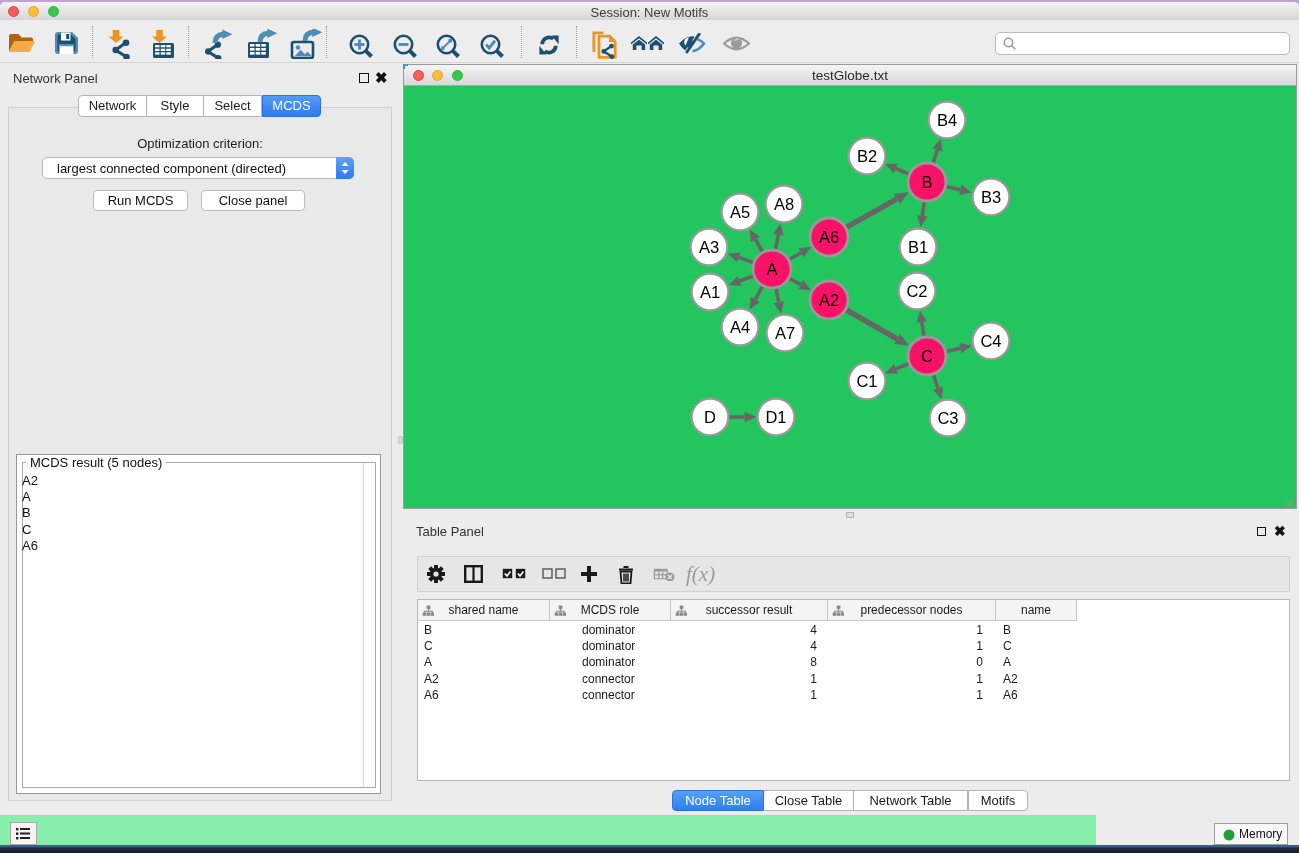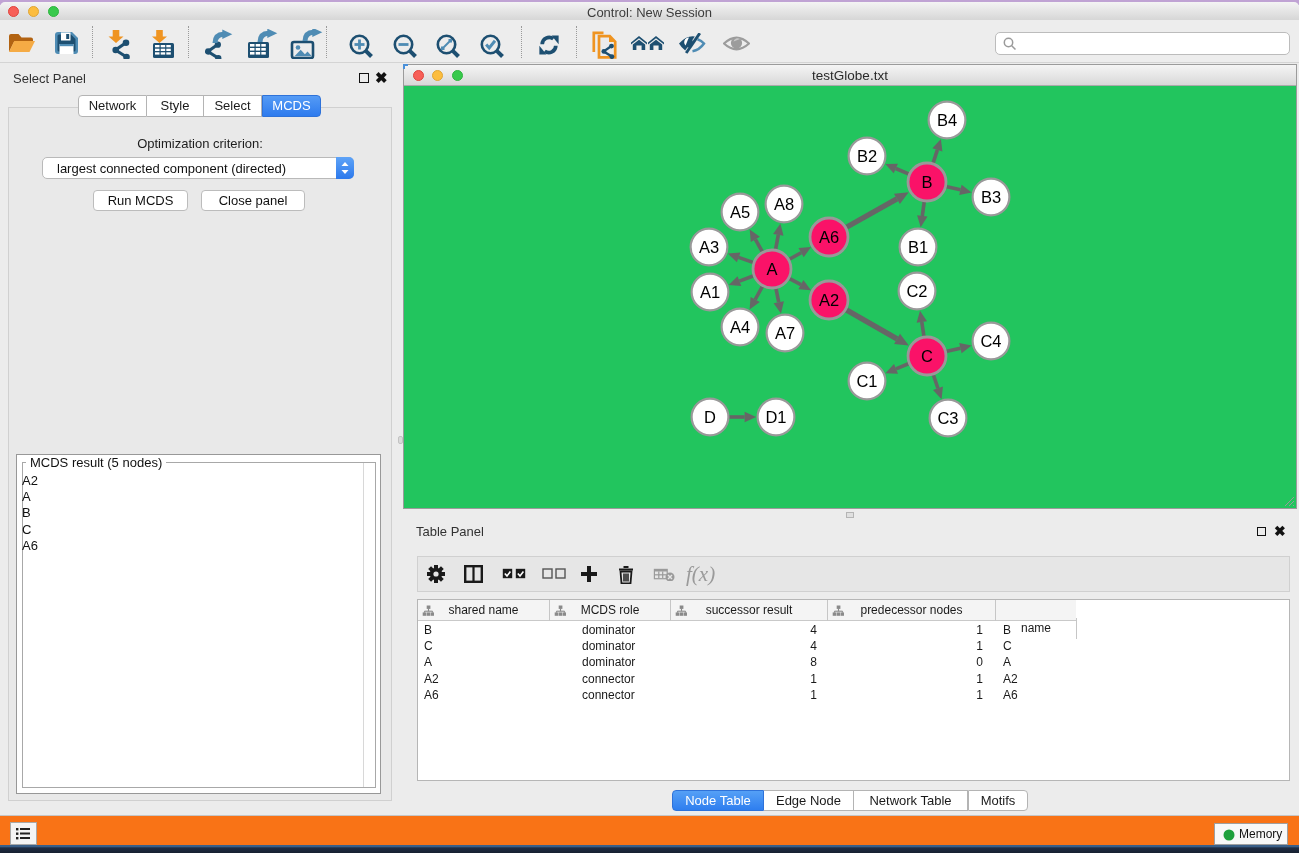--- a/index.html
+++ b/index.html
@@ -49,35 +49,35 @@
   .tbl-header { position:absolute; left:0; top:0; width:658px; height:21px; background:#f4f4f4;
     border-bottom:1px solid #c9c9c9; }
   .th { position:absolute; top:0; height:21px; border-right:1px solid #c6c6c6; font-size:12px; color:#1a1a1a;
     text-align:center; line-height:21px; }
   .td { position:absolute; font-size:12px; color:#1a1a1a; height:16px; line-height:16px; }
   .bot-tabs { left:672px; top:790px; height:21px; }
   .btab { position:absolute; top:0; height:21px; background:#fff; border:1px solid #b4b4b4; color:#1a1a1a;
     font-size:13px; text-align:center; line-height:19px; }
   .btab.sel { background:linear-gradient(#55a0f6,#2e7eef); border-color:#2e72d9; color:#fff; }
   
-  .statusbar { left:0; top:815px; width:1299px; height:30px; background:#f97316; border-top:1px solid #c6c6c6; }
+  .statusbar { left:0; top:815px; width:1096px; height:30px; background:#86efac; border-top:1px solid #c6c6c6; }
   .memory { position:absolute; left:1214px; top:7px; width:74px; height:22px; background:#f8f8f8;
     border:1px solid #9f9f9f; font-size:12px; color:#111; }
   .bottomstrip { left:0; top:845px; width:1299px; height:8px;
     background:linear-gradient(#3a5f88 0px, #3a5f88 1.5px, #1e2c42 3px, #161f30 100%); }
   .lefticon { position:absolute; left:10px; top:6px; width:27px; height:23px; background:#f4f4f4; border:1px solid #a8a8a8; }
 </style>
 </head>
 <body>
 <div class="abs topstrip"></div>
 <div class="abs titlebar">
   <div class="tl" style="left:8px; background:#f75f58; border:0.5px solid #e0443e;"></div>
   <div class="tl" style="left:28px; background:#fcbd3f; border:0.5px solid #e0a635;"></div>
   <div class="tl" style="left:48px; background:#38c94c; border:0.5px solid #2fb53f;"></div>
-  <div class="abs apptitle">Control: New Session</div>
+  <div class="abs apptitle">Session: New Motifs</div>
 </div>
 <div class="abs toolbar">
   <svg class="ticon" style="left:8px;top:11px" width="28" height="25">
       <path d="M1 21 V5 a2 2 0 0 1 2-2 h7.5 l3 3.5 H23 a2 2 0 0 1 2 2 V11 H6 Z" fill="#b26312"></path>
       <path d="M1 21 L6.2 10 H27 L21.5 21 Z" fill="#f5ab45"></path>
     </svg>
   <svg class="ticon" style="left:54px;top:11px" width="25" height="25">
       <path d="M1 4 a3 3 0 0 1 3-3 H18 l6 6 V20 a3 3 0 0 1-3 3 H4 a3 3 0 0 1-3-3 Z" fill="#4f8cb4"></path>
       <path d="M3.5 5 a1.5 1.5 0 0 1 1.5-1.5 H17 l4.5 4.5 V19 a1.5 1.5 0 0 1-1.5 1.5 H5 a1.5 1.5 0 0 1-1.5-1.5 Z" fill="#1d4f71"></path>
       <rect x="7" y="1.5" width="9.5" height="8" fill="#fff"></rect>
@@ -215,21 +215,21 @@
   <div class="tsep" style="left:521px"></div>
   <div class="tsep" style="left:576px"></div>
   <div class="searchbox">
       <svg width="14" height="14" style="position:absolute;left:7px;top:4px">
         <circle cx="5.5" cy="5.5" r="4.2" fill="none" stroke="#9a9a9a" stroke-width="1.5"></circle>
         <line x1="8.7" y1="8.7" x2="12.5" y2="12.5" stroke="#9a9a9a" stroke-width="1.5"></line>
       </svg>
     </div>
 </div>
 
-<div class="abs cp-title">Select Panel</div>
+<div class="abs cp-title">Network Panel</div>
 <div class="winbtn" style="left:359px;top:73px;width:10px;height:10px;border:1.5px solid #111;"></div>
 <div class="winbtn" style="left:375px;top:69px;font-size:15px;font-weight:bold;">✖</div>
 <div class="abs cp-box"></div>
 <div class="abs tabrow">
   <div class="tab" style="left:0; width:69px; border-radius:4px 0 0 4px;">Network</div>
   <div class="tab" style="left:69px; width:57px; border-left:0;">Style</div>
   <div class="tab" style="left:126px; width:58px; border-left:0;">Select</div>
   <div class="tab sel" style="left:184px; width:59px; border-radius:0 4px 4px 0;">MCDS</div>
 </div>
 <div class="abs optlabel">Optimization criterion:</div>
@@ -467,21 +467,21 @@
         <line x1="2.5" y1="6.2" x2="2.5" y2="7.6"></line>
         <line x1="10.5" y1="6.2" x2="10.5" y2="7.6"></line>
       </g>
       <g fill="#8a8a8a">
         <rect x="4.7" y="0.5" width="3.7" height="3.4"></rect>
         <rect x="0.7" y="7.4" width="3.6" height="3.4"></rect>
         <rect x="4.7" y="7.4" width="3.6" height="3.4"></rect>
         <rect x="8.7" y="7.4" width="3.6" height="3.4"></rect>
       </g>
     </svg>
-  <div class="th" style="left:578px;width:81px;margin-top:18px;">name</div>
+  <div class="th" style="left:578px;width:81px;">name</div>
   <div class="td" style="left:6px;top:22px;">B</div>
   <div class="td" style="left:164px;top:22px;">dominator</div>
   <div class="td" style="left:300px;top:22px;width:99px;text-align:right;">4</div>
   <div class="td" style="left:470px;top:22px;width:95px;text-align:right;">1</div>
   <div class="td" style="left:585px;top:22px;">B</div>
   <div class="td" style="left:6px;top:38.2px;">C</div>
   <div class="td" style="left:164px;top:38.2px;">dominator</div>
   <div class="td" style="left:300px;top:38.2px;width:99px;text-align:right;">4</div>
   <div class="td" style="left:470px;top:38.2px;width:95px;text-align:right;">1</div>
   <div class="td" style="left:585px;top:38.2px;">C</div>
@@ -496,21 +496,21 @@
   <div class="td" style="left:470px;top:70.60000000000001px;width:95px;text-align:right;">1</div>
   <div class="td" style="left:585px;top:70.60000000000001px;">A2</div>
   <div class="td" style="left:6px;top:86.80000000000001px;">A6</div>
   <div class="td" style="left:164px;top:86.80000000000001px;">connector</div>
   <div class="td" style="left:300px;top:86.80000000000001px;width:99px;text-align:right;">1</div>
   <div class="td" style="left:470px;top:86.80000000000001px;width:95px;text-align:right;">1</div>
   <div class="td" style="left:585px;top:86.80000000000001px;">A6</div>
 </div>
 <div class="abs bot-tabs">
   <div class="btab sel" style="left:0;width:92px;border-radius:4px 0 0 4px;">Node Table</div>
-  <div class="btab" style="left:92px;width:90px;border-left:0;">Edge Node</div>
+  <div class="btab" style="left:92px;width:90px;border-left:0;">Close Table</div>
   <div class="btab" style="left:182px;width:114px;border-left:0;">Network Table</div>
   <div class="btab" style="left:296px;width:60px;border-radius:0 4px 4px 0;">Motifs</div>
 </div>
 
 <div class="abs statusbar">
   <div class="lefticon">
     <svg width="25" height="21">
         <g stroke="#222" stroke-width="2">
           <line x1="9" y1="6" x2="19" y2="6"></line>
           <line x1="9" y1="10.5" x2="19" y2="10.5"></line>

